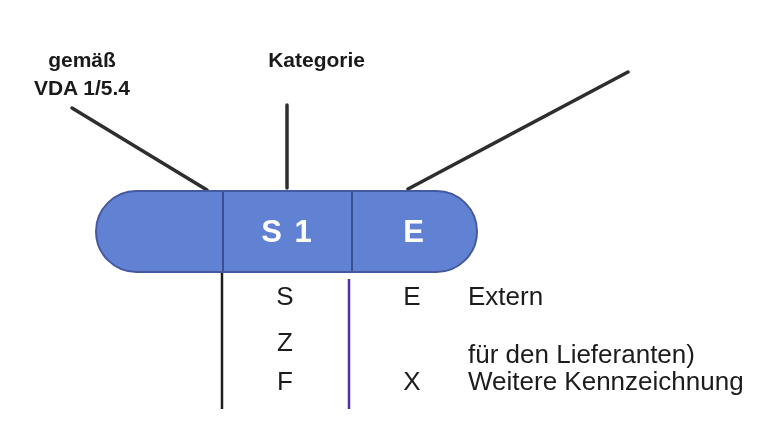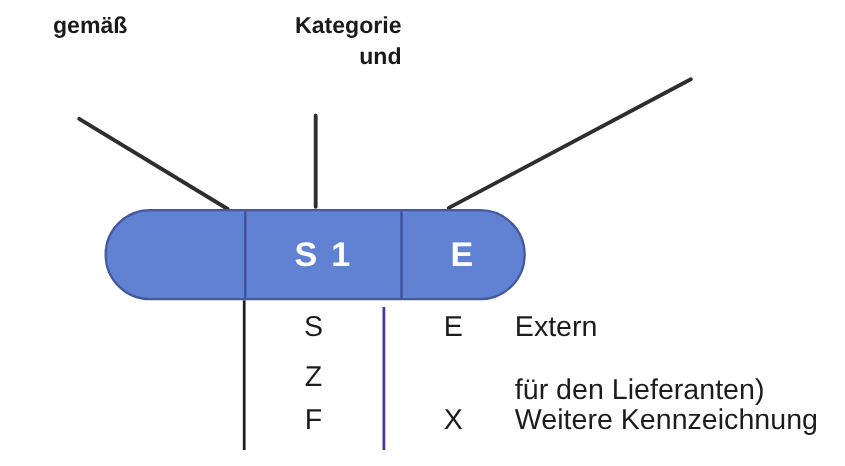--- a/index.html
+++ b/index.html
@@ -31,20 +31,21 @@
   .col-line-black{stroke:#1e1e1e;stroke-width:2.5;}
   .col-line-purple{stroke:var(--purple-line);stroke-width:2.5;}
 
   .callout{
     position:absolute;
     text-align:center;
     font-weight:bold;
     font-size:21px;
     line-height:28px;
     color:#1a1a1a;
+    margin-top:36px;
   }
   .callout-vda{left:12px;top:10px;width:140px;}
   .callout-kategorie{left:225px;top:10px;width:140px;text-align:right;}
   .callout-freigabe{left:462px;top:34px;width:280px;text-align:left;white-space:nowrap;}
 
   .tag{
     position:absolute;
     left:95px;top:190px;
     width:383px;height:83px;
     background:var(--tag-fill);
@@ -53,21 +54,21 @@
     box-sizing:border-box;
     display:flex;
     overflow:hidden;
   }
   .seg{
     display:flex;align-items:center;justify-content:center;
     color:#ffffff;font-weight:bold;font-size:31px;letter-spacing:2px;
     box-sizing:border-box;
   }
   .seg-blank{width:125px;}
-  .seg-category{width:144px;border-left:2px solid var(--divider);border-right:2px solid var(--divider);}
+  .seg-category{width:131px;border-left:2px solid var(--divider);border-right:2px solid var(--divider);}
   .seg-status{flex:1;}
 
   .legend-item{
     position:absolute;
     font-size:26px;
     line-height:28px;
     color:#1c1c1c;
     white-space:nowrap;
   }
   .code{width:44px;text-align:center;}
@@ -89,25 +90,25 @@
   <svg class="overlay" viewBox="0 0 768 424" aria-hidden="true">
     <line class="ll" x1="72" y1="108" x2="207" y2="190"></line>
     <line class="ll" x1="287" y1="105" x2="287" y2="188"></line>
     <line class="ll" x1="408" y1="189" x2="628" y2="72"></line>
     <line class="col-line-black" x1="222" y1="273" x2="222" y2="409"></line>
     <line class="col-line-purple" x1="349" y1="279" x2="349" y2="409"></line>
   </svg>
 
   <div class="callout callout-vda">
     <div>gemäß</div>
+    <div>VDA 1/5.4</div>
   </div>
 
   <div class="callout callout-kategorie">
     <div>Kategorie</div>
-    <div>und</div>
   </div>
 
 
   <div class="tag">
     <div class="seg seg-blank"></div>
     <div class="seg seg-category">S 1</div>
     <div class="seg seg-status">E</div>
   </div>
 
   <div class="legend-item code cat-s">S</div>

